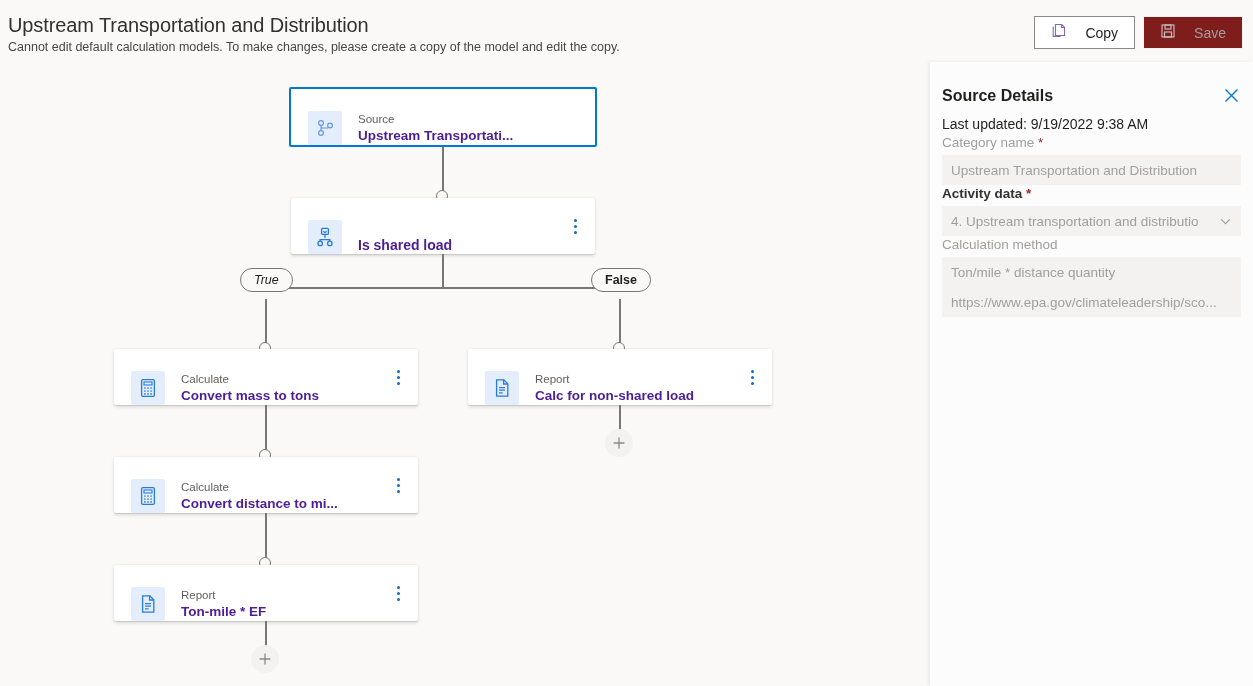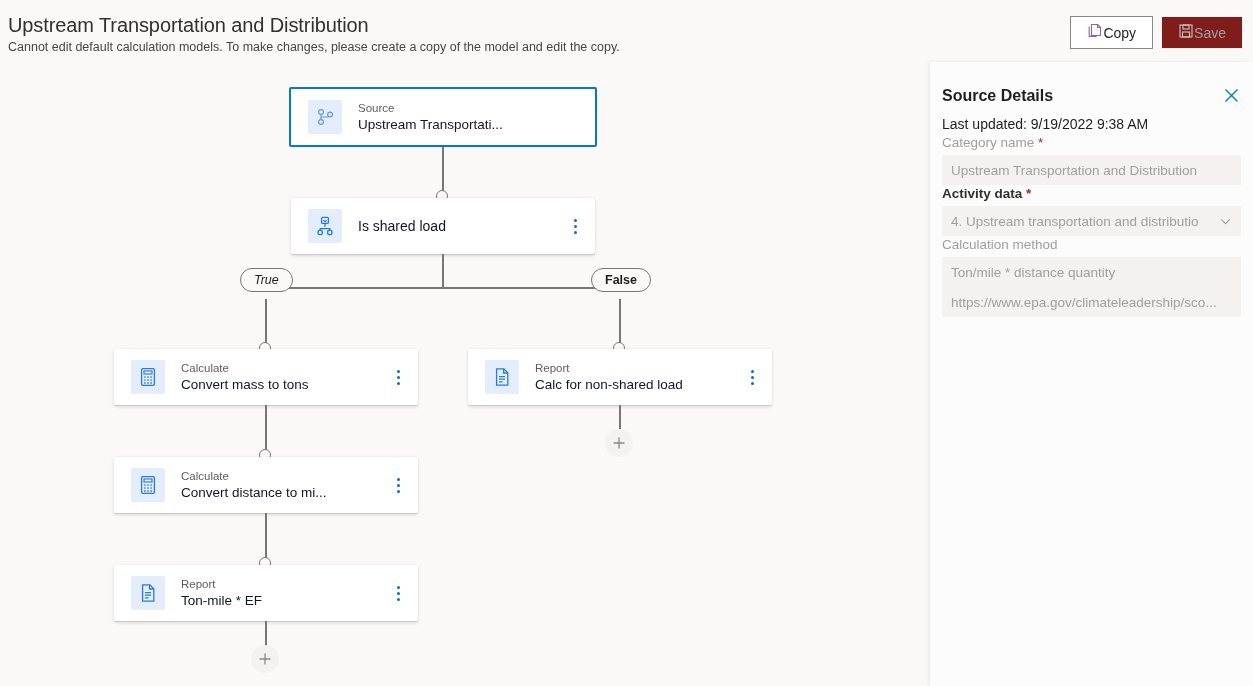--- a/index.html
+++ b/index.html
@@ -16,47 +16,47 @@
   .page-title {
     position: absolute; left: 8px; top: 14px;
     font-size: 20px; color: #323130; font-weight: 400; letter-spacing: -0.1px;
   }
   .page-subtitle {
     position: absolute; left: 8px; top: 40px;
     font-size: 12.5px; color: #484644; font-weight: 400;
   }
   .header-actions { position: absolute; right: 10px; top: 16px; display: flex; gap: 8px; }
   .btn {
-    display: flex; align-items: center; justify-content: center; gap: 0;
+    display: flex; align-items: center; justify-content: center; gap: 18px;
     height: 33px; padding: 0 16px; font-size: 14px; cursor: pointer;
     background: #ffffff; border: 1px solid #8a8886; color: #201f1e;
     font-family: "Liberation Sans", sans-serif;
   }
   .btn.disabled {
     background: #7f1d1d; border: 1px solid #f3f2f1; color: #a19f9d; cursor: default;
   }
   .btn .label { line-height: 1; }
 
   
   .canvas { position: absolute; left: 0; top: 62px; width: 930px; height: 624px; overflow: hidden; }
   .node {
     position: absolute; background: #ffffff; border-radius: 2px;
     box-shadow: 0 1.6px 3.6px rgba(0,0,0,0.13), 0 0.3px 0.9px rgba(0,0,0,0.10);
-    display: flex; align-items: center;
+    display: flex; align-items: flex-end;
   }
   .node.selected { border: 2px solid #0078d4; box-shadow: none; }
   .node-icon {
     width: 34px; height: 34px; margin-left: 17px; flex: none;
     background: #e3edfb; border-radius: 2px;
     display: flex; align-items: center; justify-content: center;
   }
   .node-text { margin-left: 16px; flex: 1 1 auto; min-width: 0; }
   .node-type { font-size: 11.5px; color: #605e5c; line-height: 15px; }
   .node-title {
-    font-size: 13.5px; color: #0f172a; font-weight: normal; line-height: 18px;
+    font-size: 13.5px; color: #4c1d95; font-weight: bold; line-height: 18px;
     white-space: nowrap; overflow: hidden; text-overflow: ellipsis;
   }
   .node-title.single { font-size: 14px; }
   .kebab {
     width: 28px; height: 100%; flex: none; margin-right: 6px; cursor: pointer;
     display: flex; flex-direction: column; align-items: center; justify-content: center; gap: 3px;
   }
   .kebab i { display: block; width: 3px; height: 3px; border-radius: 50%; background: #0f6cbd; }
 
   

